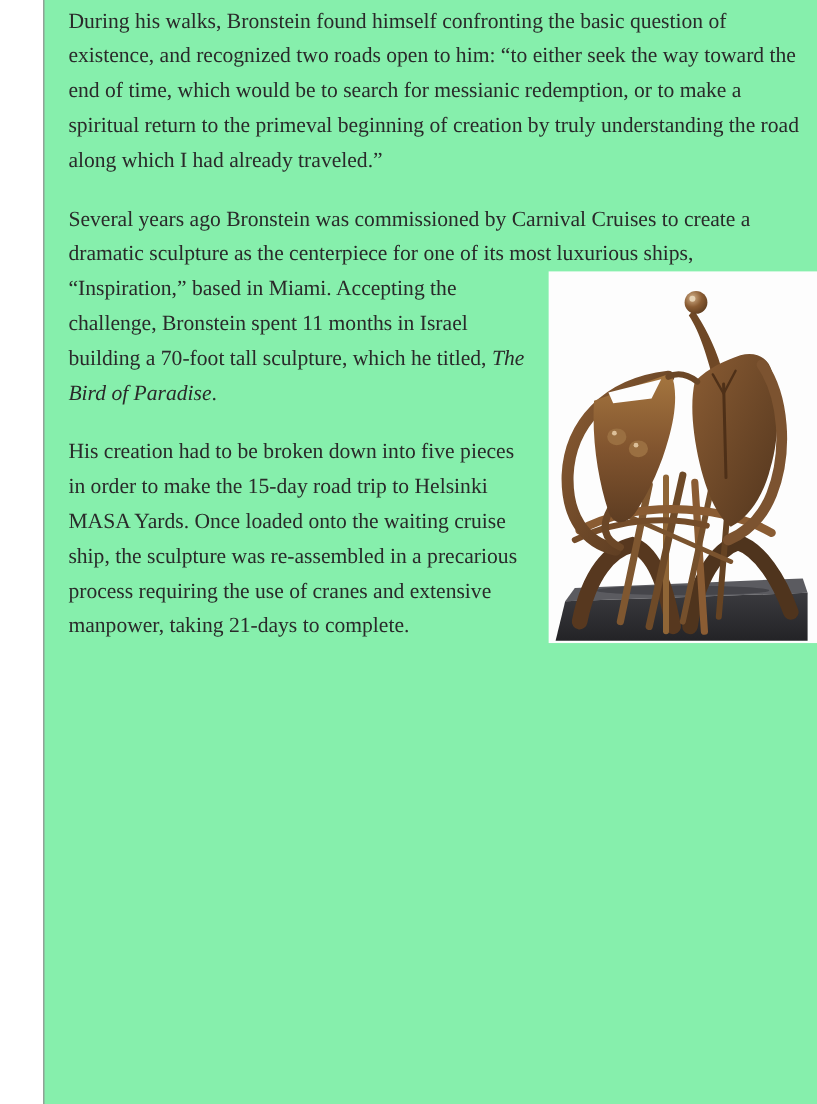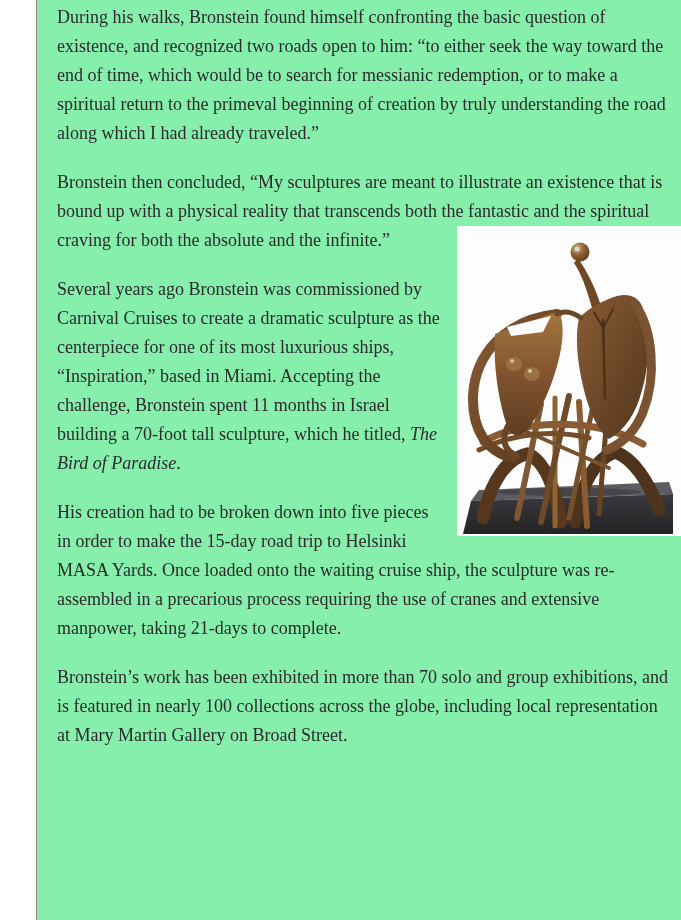--- a/index.html
+++ b/index.html
@@ -135,23 +135,21 @@
           <path d="M146,94 L148,172" stroke="#4e3018" stroke-width="2.5" fill="none"></path>
           <path d="M137,86 L146,102 L156,83" stroke="#4e3018" stroke-width="2" fill="none"></path>
 
           <path d="M178,78 C196,104 200,150 186,186 C178,206 164,218 150,224" fill="none" stroke="#7c5330" stroke-width="9"></path>
 
           <path d="M100,88 C108,84 116,86 124,92" fill="none" stroke="#6b4727" stroke-width="5"></path>
         </g>
       </svg>
     </figure>
 
-    <p><span>Bronstein then concluded, “My sculptures are meant to illustrate an existence that is bound up with a physical reality that transcends both the fantastic and the spiritual craving for both the absolute and the infinite.”</span></p>
 
     <p><span>Several years ago Bronstein was commissioned by Carnival Cruises to create a dramatic sculpture as the centerpiece for one of its most luxurious ships, “Inspiration,” based in Miami. Accepting the challenge, Bronstein spent 11 months in Israel building a 70-foot tall sculpture, which he titled, </span><em>The Bird of Paradise</em><span>.</span></p>
 
     <p><span>His creation had to be broken down into five pieces in order to make the 15-day road trip to Helsinki MASA Yards. Once loaded onto the waiting cruise ship, the sculpture was re-assembled in a precarious process requiring the use of cranes and extensive manpower, taking 21-days to complete.</span></p>
 
 
-    <p><span>Bronstein’s work has been exhibited in more than 70 solo and group exhibitions, and is featured in nearly 100 collections across the globe, including local representation at Mary Martin Gallery on Broad Street.</span></p>
 
   </article>
 </div>
 
 </body></html>

